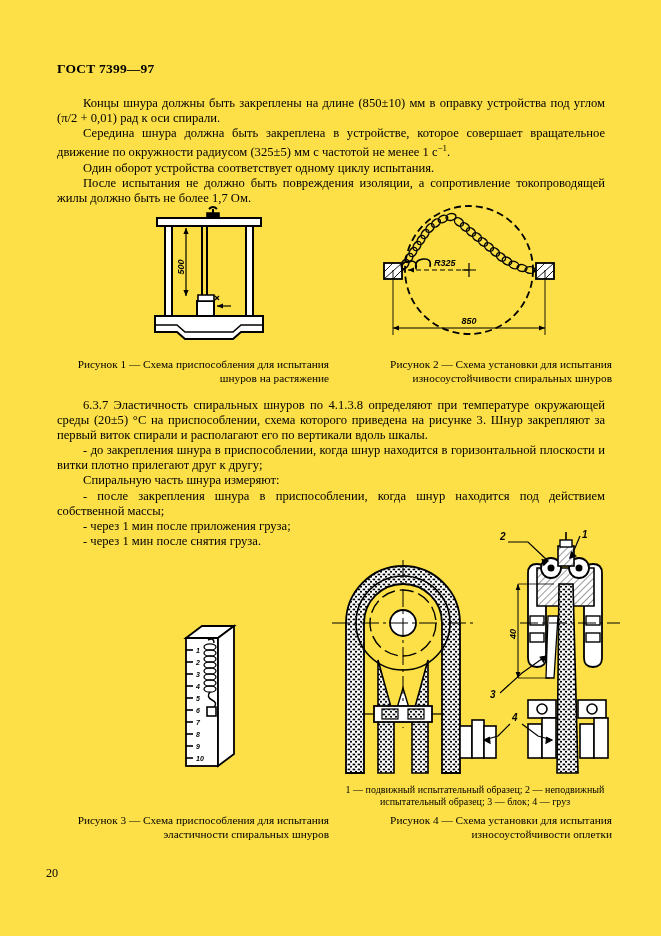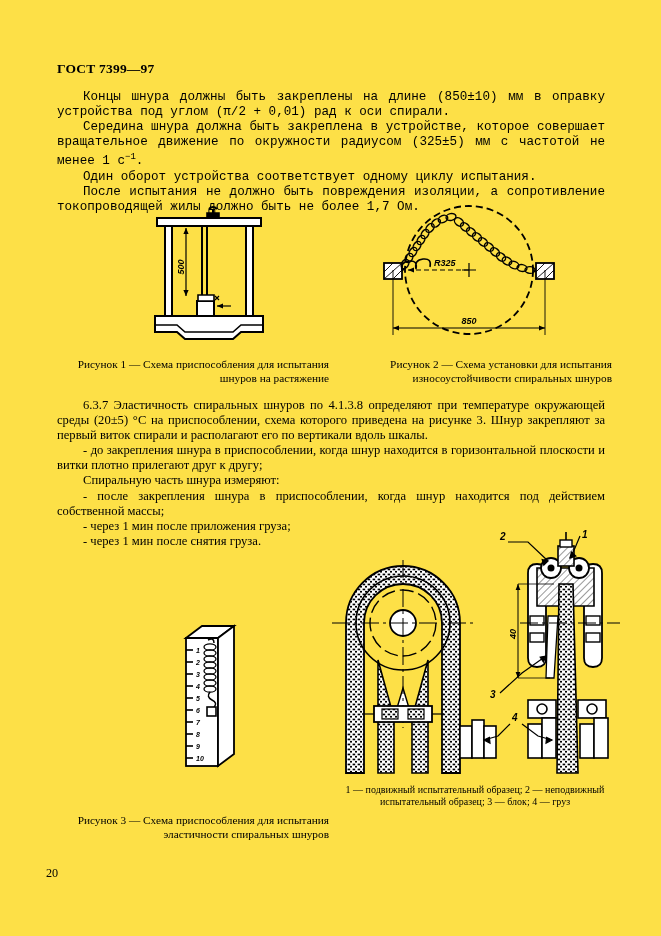--- a/index.html
+++ b/index.html
@@ -33,21 +33,21 @@
     width: 548px;
     font-size: 12.6px;
     line-height: 15.1px;
     text-align: justify;
     text-justify: inter-word;
   }
   .body-text p {
     margin: 0;
     text-indent: 26px;
   }
-  .block-intro { top: 90px; font-family: Liberation Mono, monospace; }
+  .block-intro { top: 96px; }
   .block-637 { top: 398px; }
   sup.sup {
     font-size: 9px;
     vertical-align: super;
   }
   .figcap {
     position: absolute;
     font-size: 11.3px;
     line-height: 13.6px;
     text-align: right;
@@ -396,16 +396,20 @@
         <text x="184" y="106" class="dim-text" transform="rotate(-90 184 106)" text-anchor="middle">40</text>
       </g>
     </svg>
   </div>
 
   <div class="legend" style="left:330px; top:784px; width:290px;">
     <div>1 — подвижный испытательный образец; 2 — неподвижный</div>
     <div>испытательный образец; 3 — блок; 4 — груз</div>
   </div>
 
+  <div class="figcap" style="left:340px; top:814px; width:272px;">
+    <div>Рисунок 4 — Схема установки для испытания</div>
+    <div>износоустойчивости оплетки</div>
+  </div>
 
   <div class="page-num">20</div>
 
 </div>
 
 </body></html>

